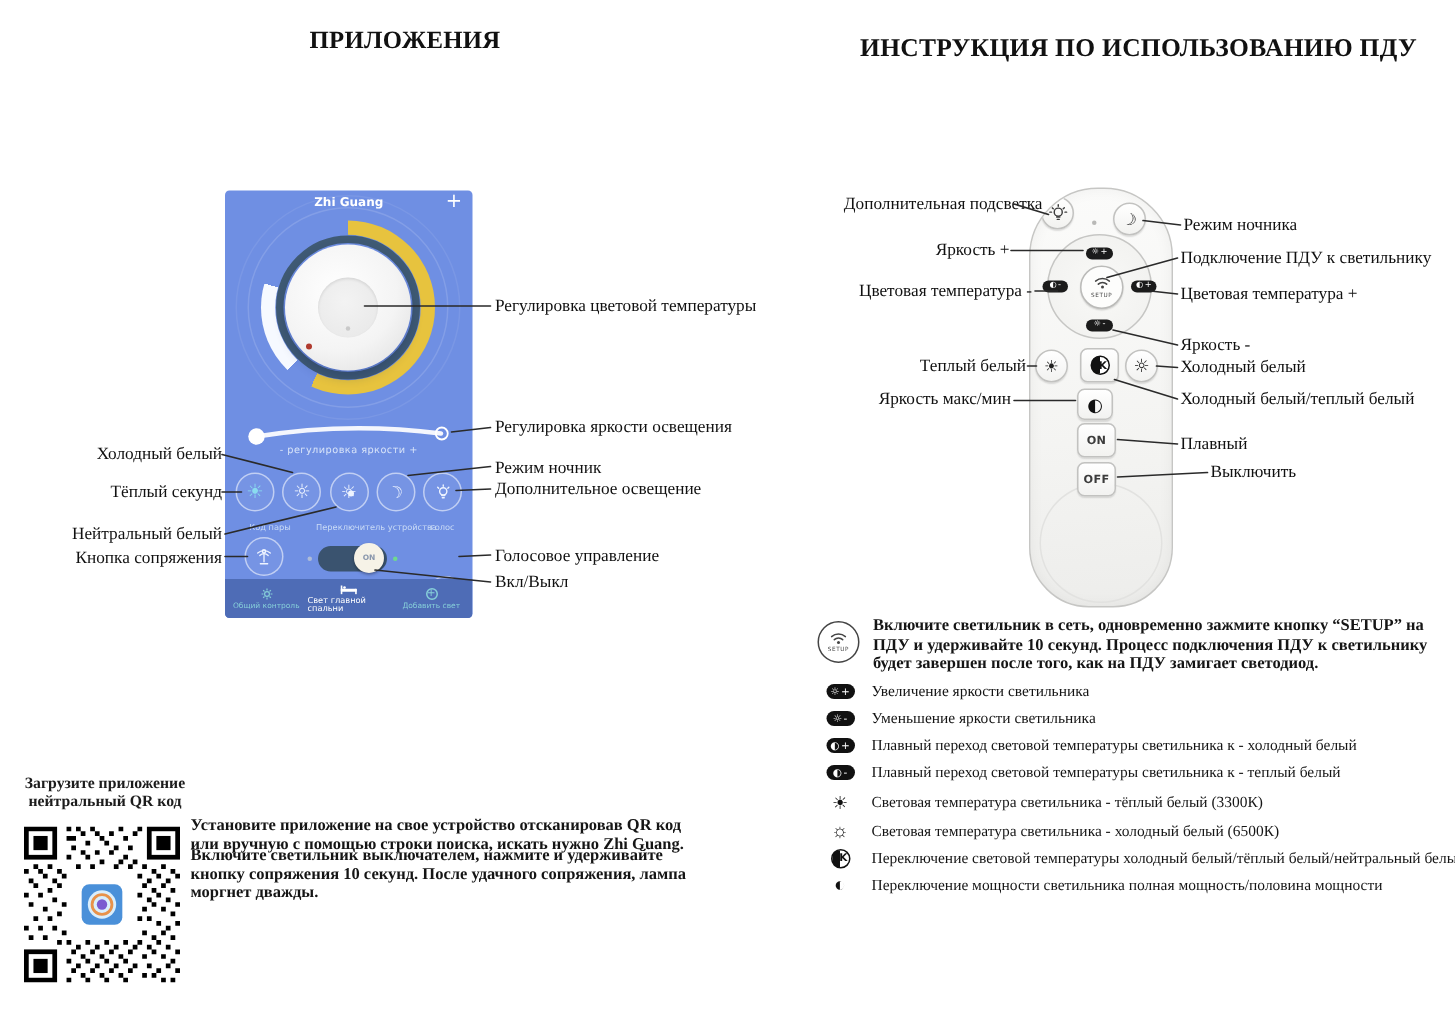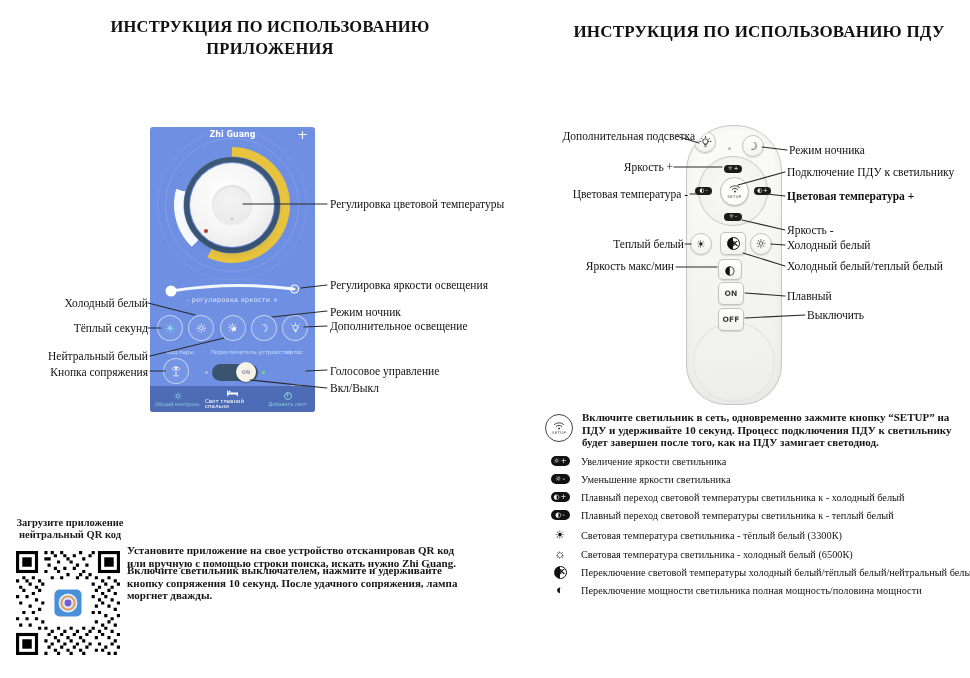--- a/index.html
+++ b/index.html
@@ -92,21 +92,20 @@
   .setup-note-icon{position:absolute;left:545px;top:414px;width:26px;height:26px;border:1.2px solid #444;
         border-radius:50%;display:flex;flex-direction:column;align-items:center;justify-content:center;
         font-family:"DejaVu Sans",sans-serif;}
   svg.overlay{position:absolute;left:0;top:0;z-index:5;pointer-events:none;}
   .sun13{font-size:13px;} .sun12{font-size:12px;}
 </style>
 </head>
 <body>
 
 <div class="abs doc-title" style="left:60px;top:16px;width:420px;font-size:16.5px;line-height:22px;">
-  <div>ИНСТРУКЦИЯ ПО ИСПОЛЬЗОВАНИЮ</div>
   <div>ПРИЛОЖЕНИЯ</div>
 </div>
 
 <div id="app" class="abs">
   <div class="app-title">Zhi Guang</div>
   <div class="app-plus">+</div>
 
   <div class="dial-anchor">
     <div class="faint-ring2"></div>
     <div class="faint-ring"></div>
@@ -325,21 +324,21 @@
 </div>
 
 <div class="abs callout ra" style="left:555px;top:130px;width:140px;">Дополнительная подсветка</div>
 <div class="abs callout ra" style="left:538px;top:161px;width:135px;">Яркость +</div>
 <div class="abs callout ra" style="left:538px;top:188px;width:150px;">Цветовая температура -</div>
 <div class="abs callout ra" style="left:538px;top:238px;width:146px;">Теплый белый</div>
 <div class="abs callout ra" style="left:538px;top:260px;width:136px;">Яркость макс/мин</div>
 
 <div class="abs callout" style="left:789px;top:144px;">Режим ночника</div>
 <div class="abs callout" style="left:787px;top:166px;">Подключение ПДУ к светильнику</div>
-<div class="abs callout" style="left:787px;top:190px;font-weight:bold;">Цветовая температура +</div>
+<div class="abs callout" style="left:787px;top:190px;">Цветовая температура +</div>
 <div class="abs callout" style="left:787px;top:224px;">Яркость -</div>
 <div class="abs callout" style="left:787px;top:239px;">Холодный белый</div>
 <div class="abs callout" style="left:787px;top:260px;text-align:right;">Холодный белый/теплый белый</div>
 <div class="abs callout" style="left:787px;top:290px;">Плавный</div>
 <div class="abs callout" style="left:807px;top:309px;">Выключить</div>
 
 <div class="setup-note-icon">
   <svg width="12" height="9" viewBox="0 0 12 9">
     <g fill="none" stroke="#444" stroke-width="1" stroke-linecap="round">
       <path d="M1.4 3.4a7 7 0 0 1 9.2 0"></path>

